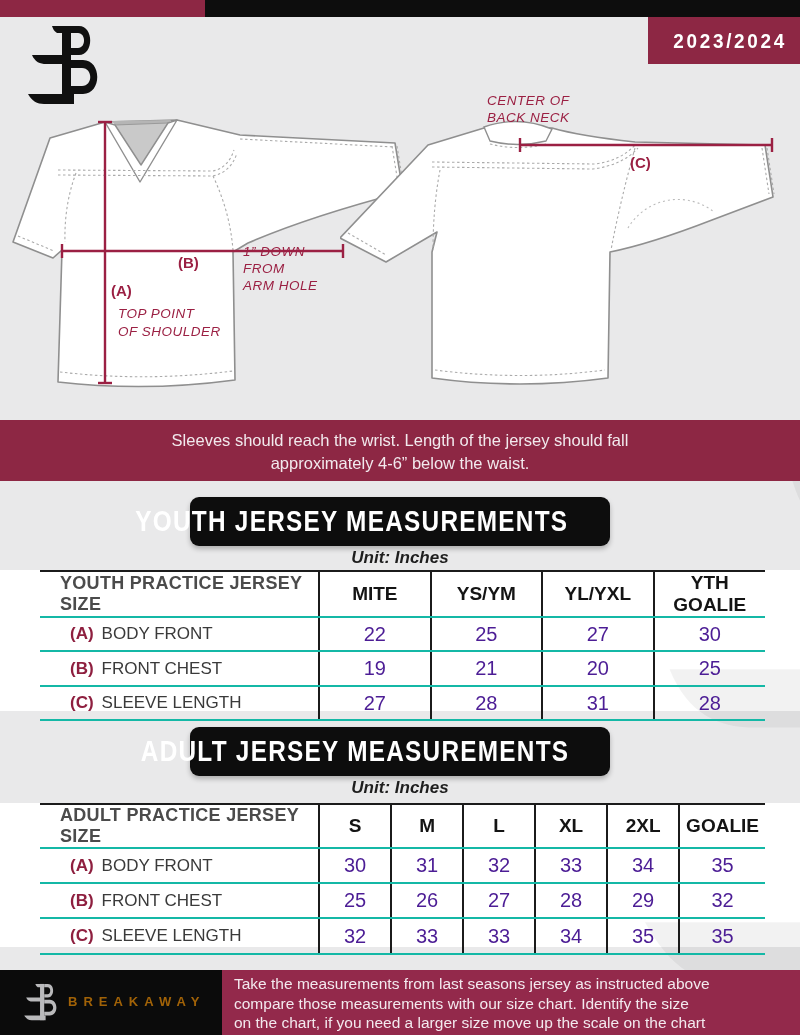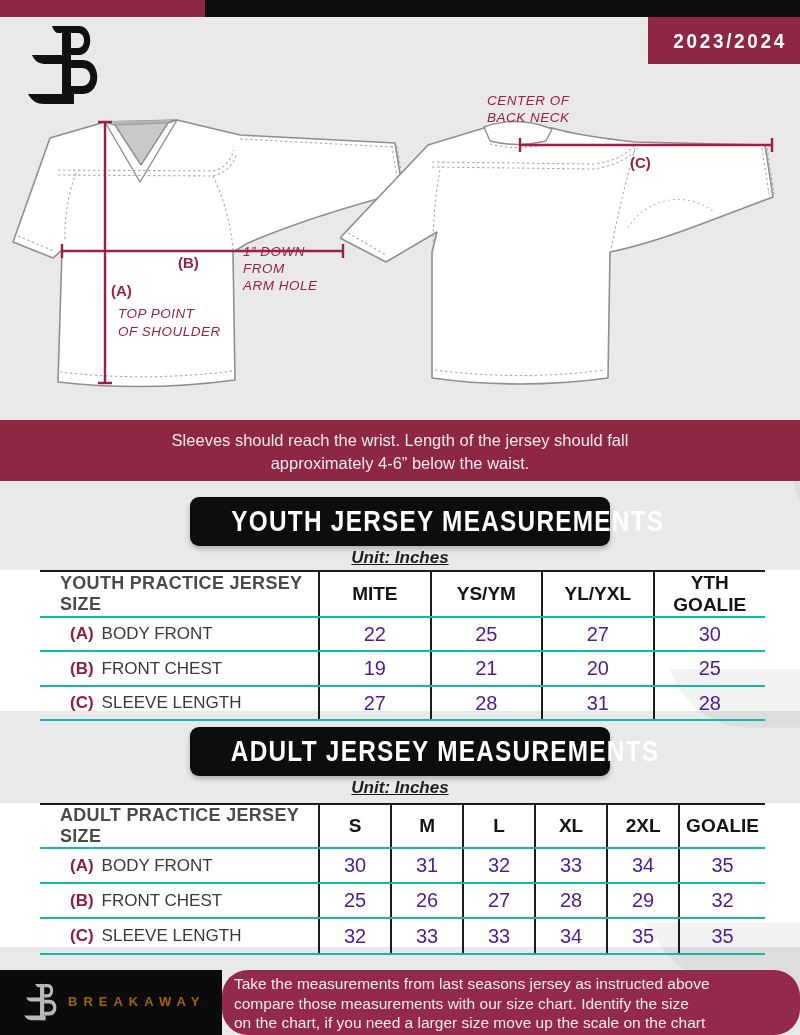--- a/index.html
+++ b/index.html
@@ -24,47 +24,47 @@
   .jersey{position:absolute;}
   .ann-bold{font-weight:bold;font-size:15px;fill:#9b2043;font-family:"Liberation Sans",sans-serif;}
   .ann-italic{font-style:italic;font-size:13.5px;fill:#9b2043;font-weight:500;
     font-family:"Liberation Sans",sans-serif;letter-spacing:.5px;}
   
   .banner{position:absolute;left:0;top:420px;width:800px;height:61px;background:#8d2744;
     color:#f2e9ed;text-align:center;font-size:16.5px;line-height:23px;padding-top:9px;
     box-sizing:border-box;}
   
   .section-title{position:absolute;left:190px;width:420px;height:49px;background:#0d0d0d;
-    border-radius:9px;display:flex;align-items:center;justify-content:flex-start;
+    border-radius:9px;display:flex;align-items:center;justify-content:flex-end;
     box-shadow:0 3px 5px rgba(0,0,0,.25);z-index:2;}
   .section-title span{color:#fff;font-weight:bold;font-size:29px;letter-spacing:1.5px;
     display:inline-block;transform:scaleX(.84);white-space:nowrap;}
   .unit{position:absolute;left:0;width:800px;text-align:center;font-style:italic;
-    font-weight:bold;font-size:17px;color:#1e1e1e;z-index:2;text-decoration:underline;}
+    font-weight:bold;font-size:17px;color:#1e1e1e;z-index:2;}
   
   .band{position:absolute;left:0;width:800px;background:#ffffff;z-index:0;}
   .meas-table{position:absolute;left:40px;width:725px;border-collapse:collapse;
     table-layout:fixed;z-index:2;}
   .meas-table th,.meas-table td{border-top:2px solid #1b1b1b;border-bottom:2px solid #14b8a6;
     border-left:2px solid #1b1b1b;padding:0;}
   .meas-table th:first-child,.meas-table td:first-child{border-left:none;}
   .meas-table th:last-child,.meas-table td:last-child{border-right:none;}
   .meas-table .rowhead{text-align:left;padding-left:20px;font-weight:bold;font-size:18px;
     color:#4b4b4b;letter-spacing:.3px;}
   .meas-table .colhead{text-align:center;font-weight:bold;font-size:19px;color:#141414;}
   .meas-table td.val{text-align:center;font-size:20px;color:#4c1d95;}
   .meas-table td.lblcell{text-align:left;padding-left:30px;font-size:17px;color:#3a3a3a;}
   .meas-table td.lblcell .key{color:#8e1f3f;font-weight:bold;margin-right:8px;font-size:17px;}
   
   .watermark{position:absolute;left:645px;top:468px;z-index:1;pointer-events:none;}
   
   .footer{position:absolute;left:0;top:970px;width:800px;height:65px;z-index:2;}
   .footer-black{position:absolute;left:0;top:0;width:222px;height:65px;background:#0b0b0b;}
   .footer-maroon{position:absolute;left:222px;top:0;width:578px;height:65px;background:#93294b;
-    color:#f3e9ee;font-size:15.5px;line-height:19.5px;padding:4px 0 0 12px;box-sizing:border-box;border-radius:26px;}
+    color:#f3e9ee;font-size:15.5px;line-height:19.5px;padding:4px 0 0 12px;box-sizing:border-box;}
   .footer-brand{position:absolute;left:68px;top:24px;color:#a16207;font-weight:bold;
     font-size:13px;letter-spacing:6px;}
   .footer-logo{position:absolute;left:24px;top:13px;}
 </style>
 </head>
 <body>
 
 <div class="page">
 
   <div class="strip-maroon"></div>

